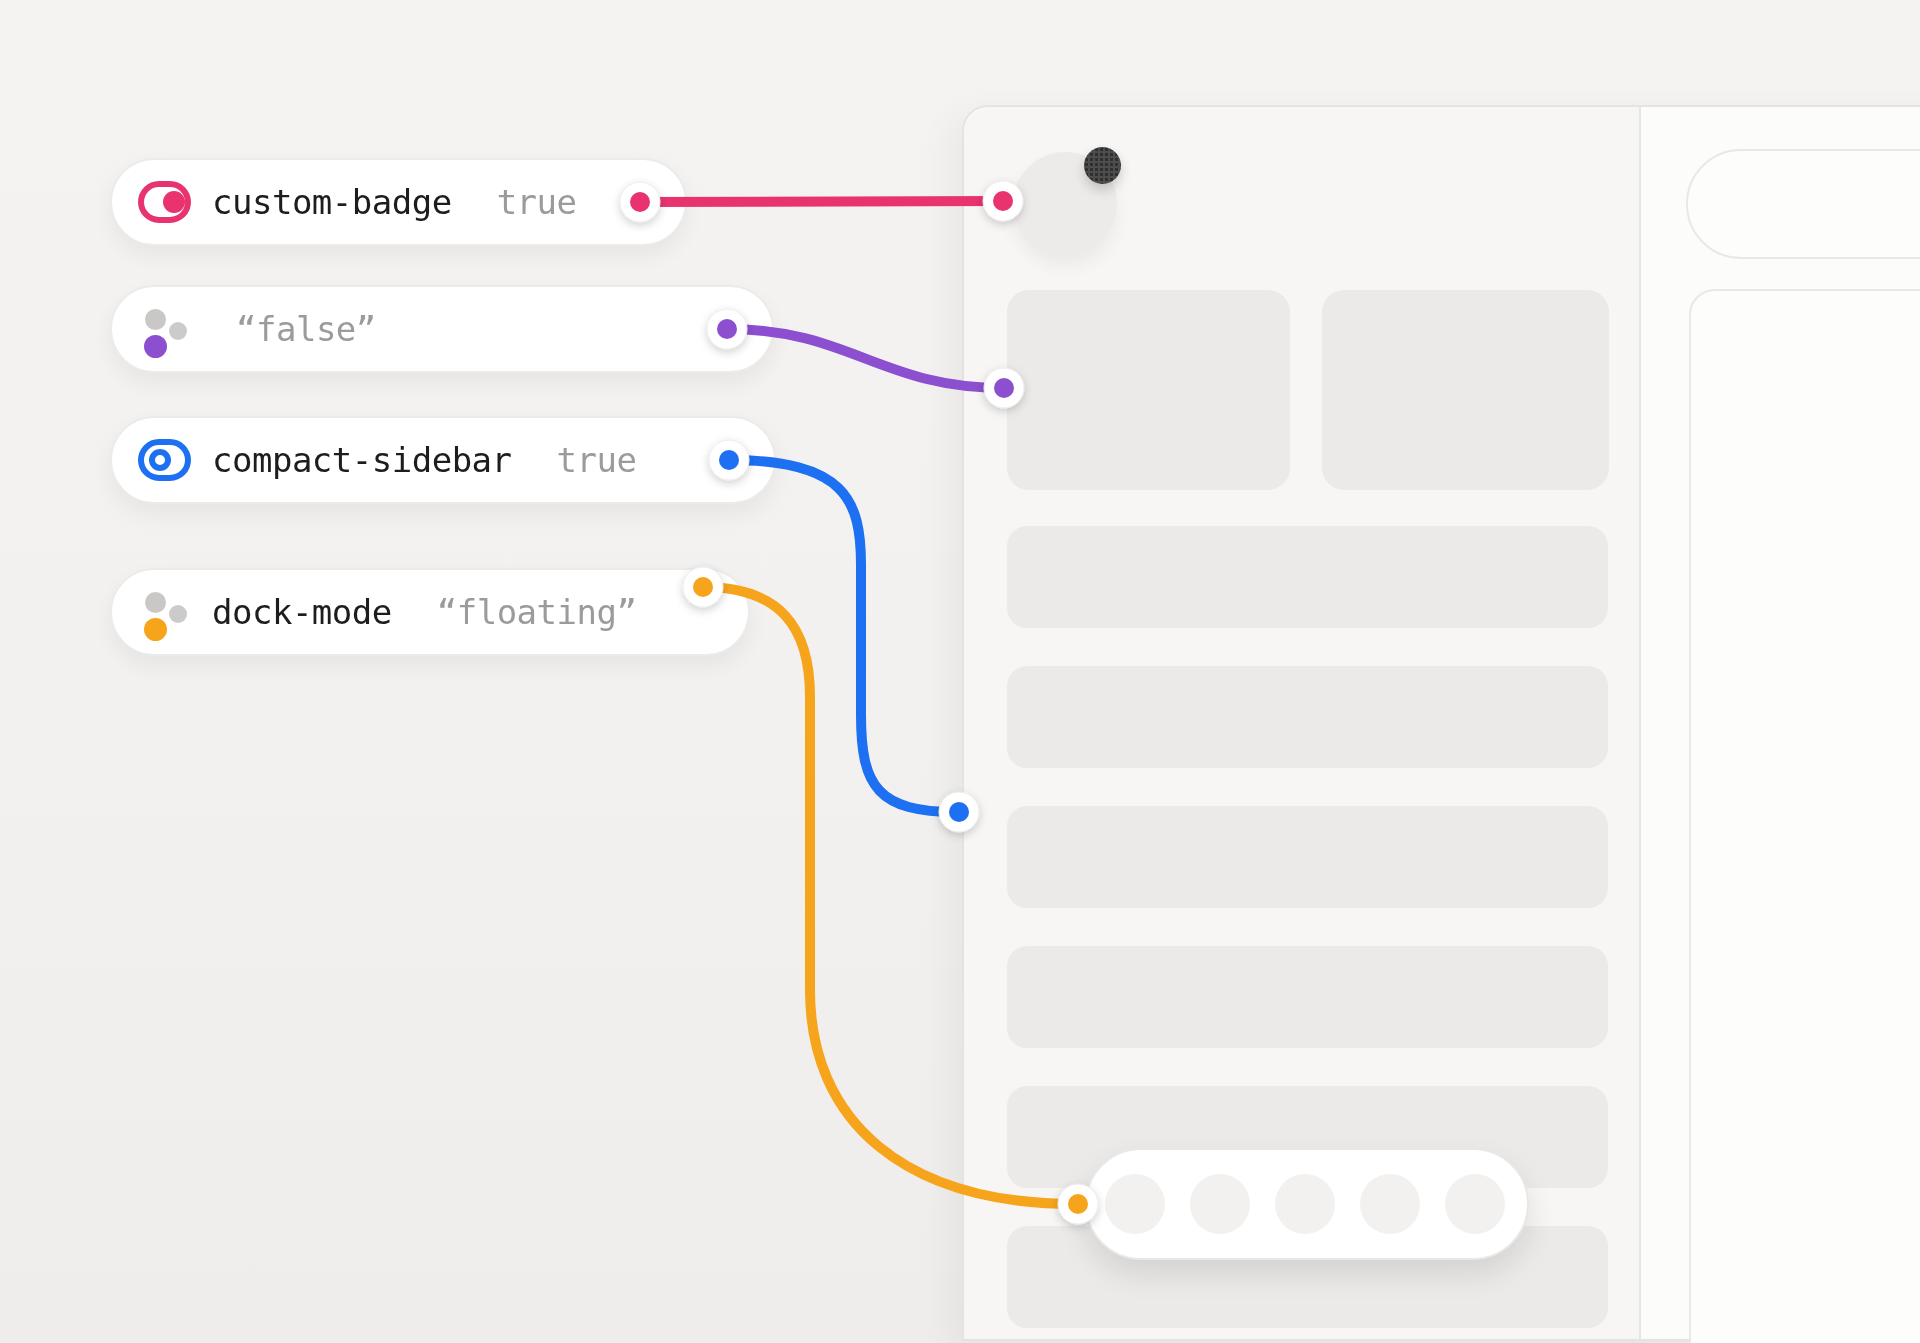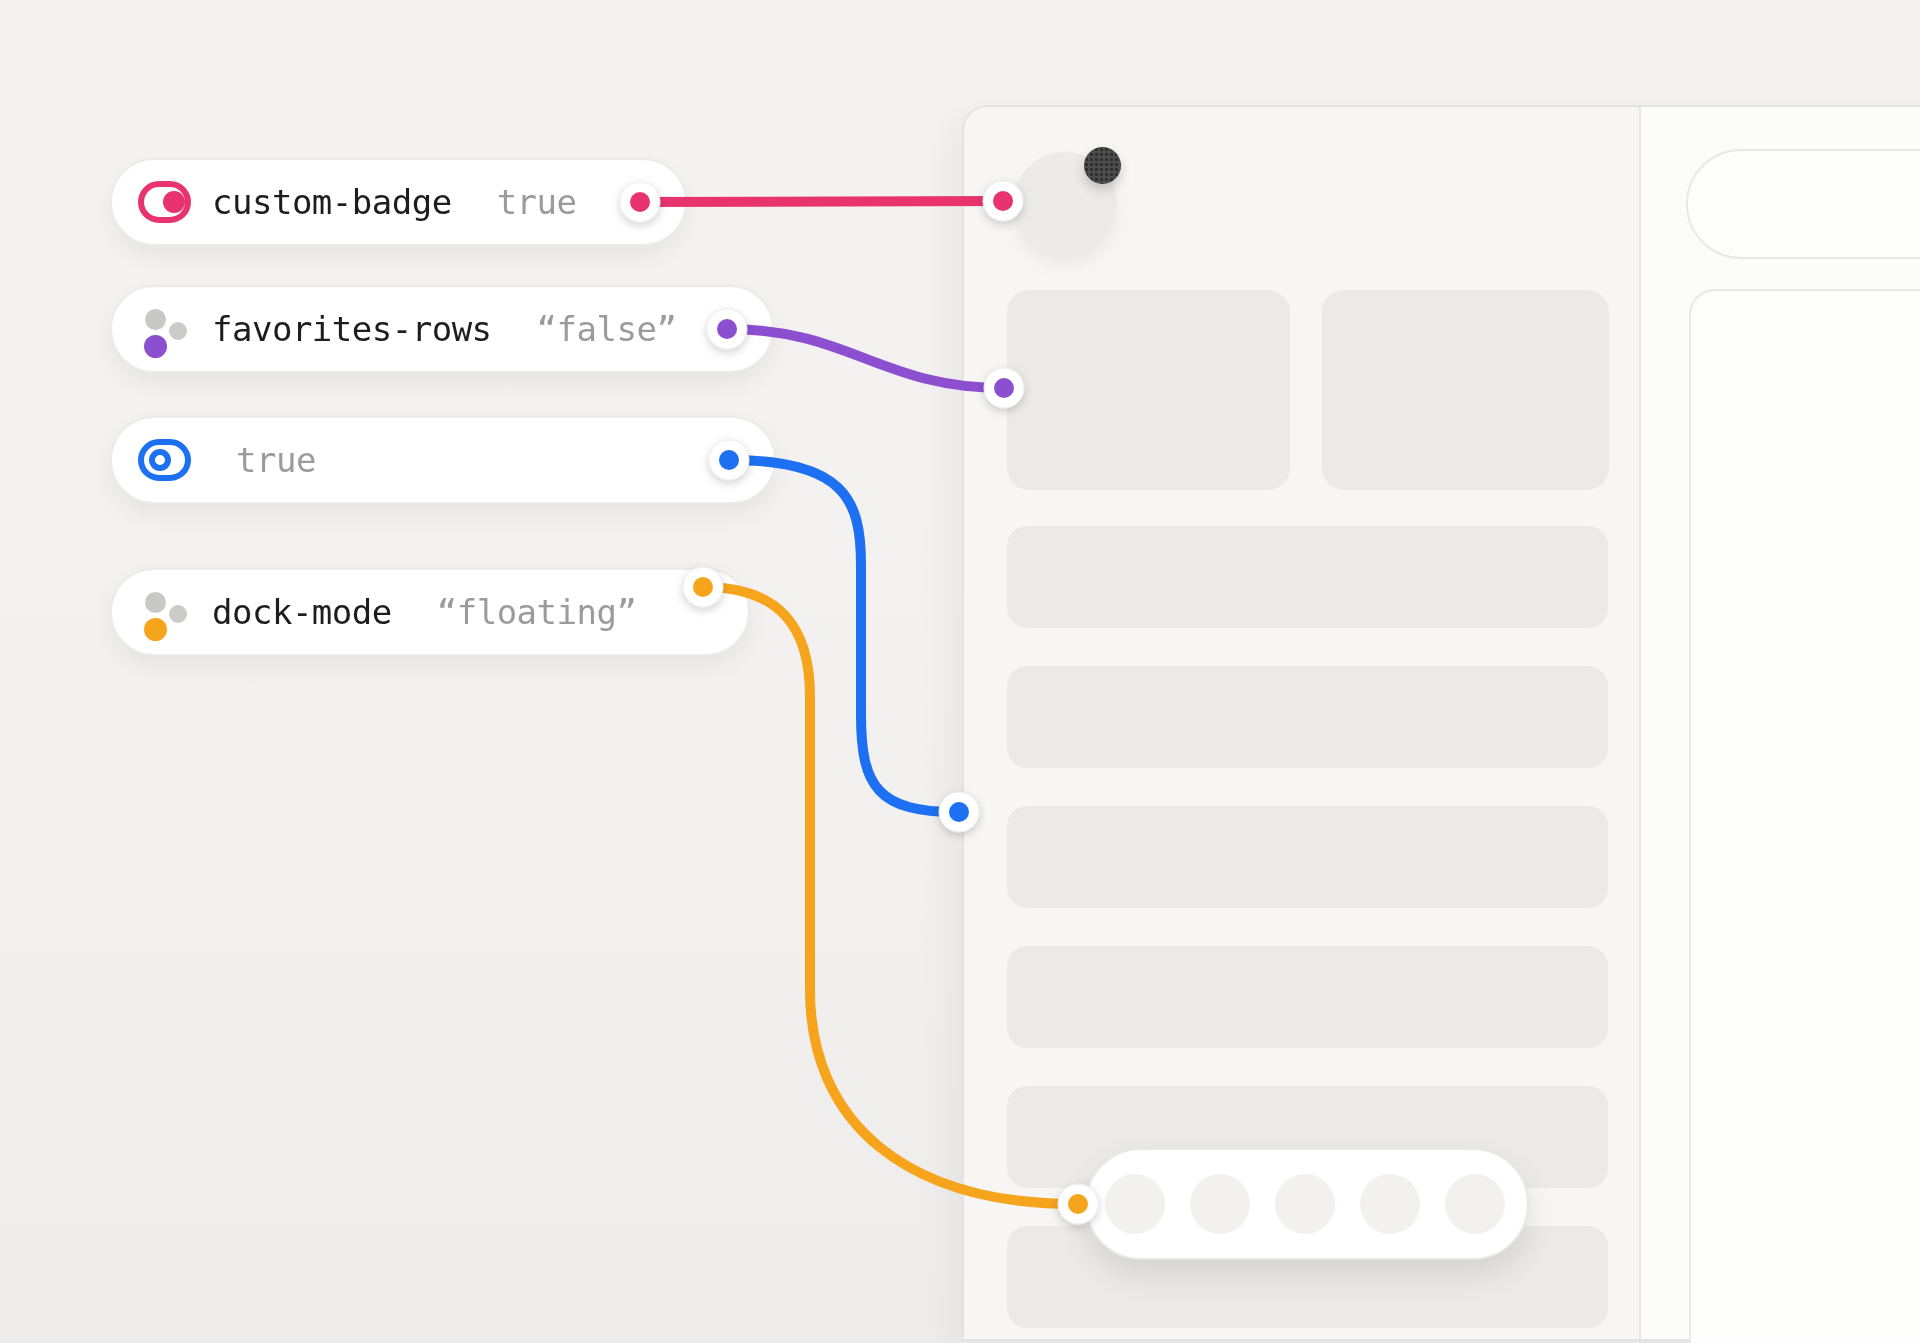--- a/index.html
+++ b/index.html
@@ -133,28 +133,28 @@
     <span class="label">custom-badge</span>
     <span class="value">true</span>
   </div>
 
   <div class="pill pill-2">
     <span class="icon dots dots-purple">
       <span class="d g1"></span>
         <span class="d g2"></span>
         <span class="d c1"></span>
     </span>
-    <span class="label">favorites-rows</span>
     <span class="value">“false”</span>
   </div>
 
   <div class="pill pill-3">
     <span class="icon toggle toggle-blue">
         <span class="ring"></span>
       </span>
+    <span class="label">compact-sidebar</span>
     <span class="value">true</span>
   </div>
 
   <div class="pill pill-4">
     <span class="icon dots dots-orange">
       <span class="d g1"></span>
         <span class="d g2"></span>
         <span class="d c1"></span>
     </span>
     <span class="label">dock-mode</span>

